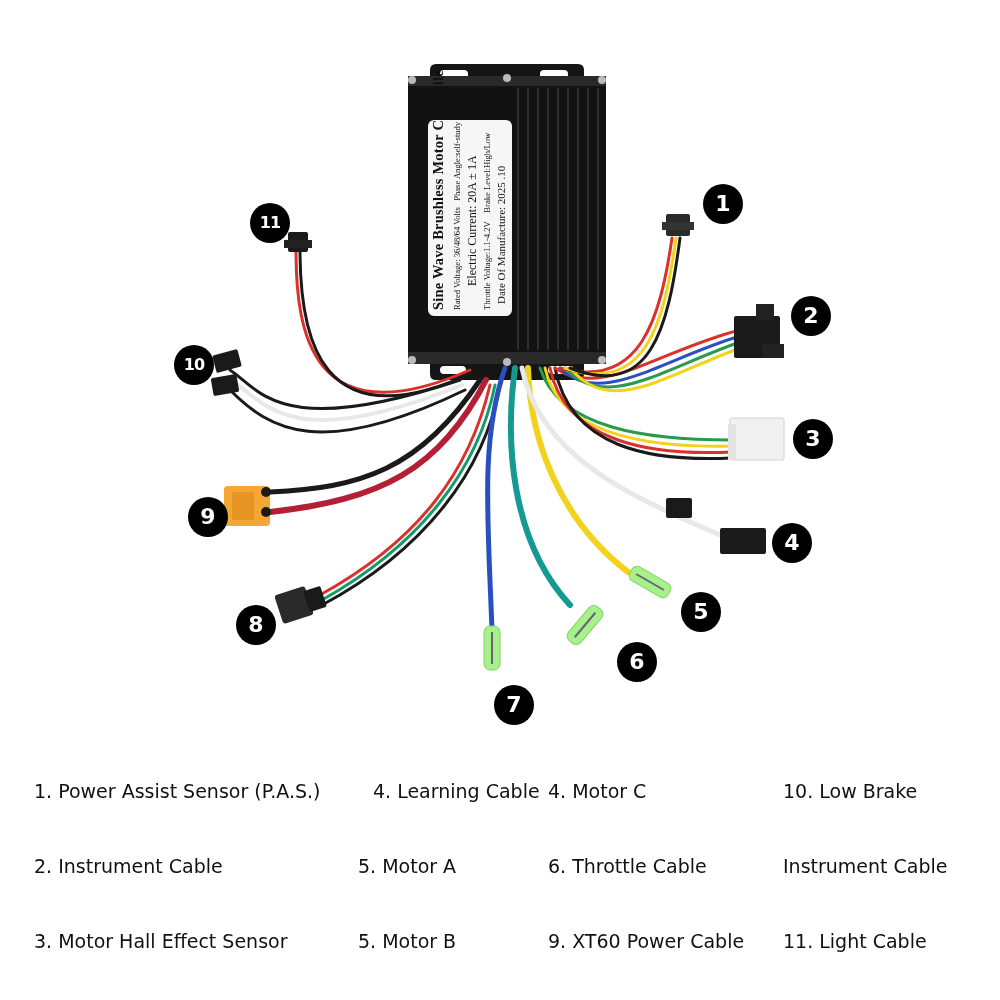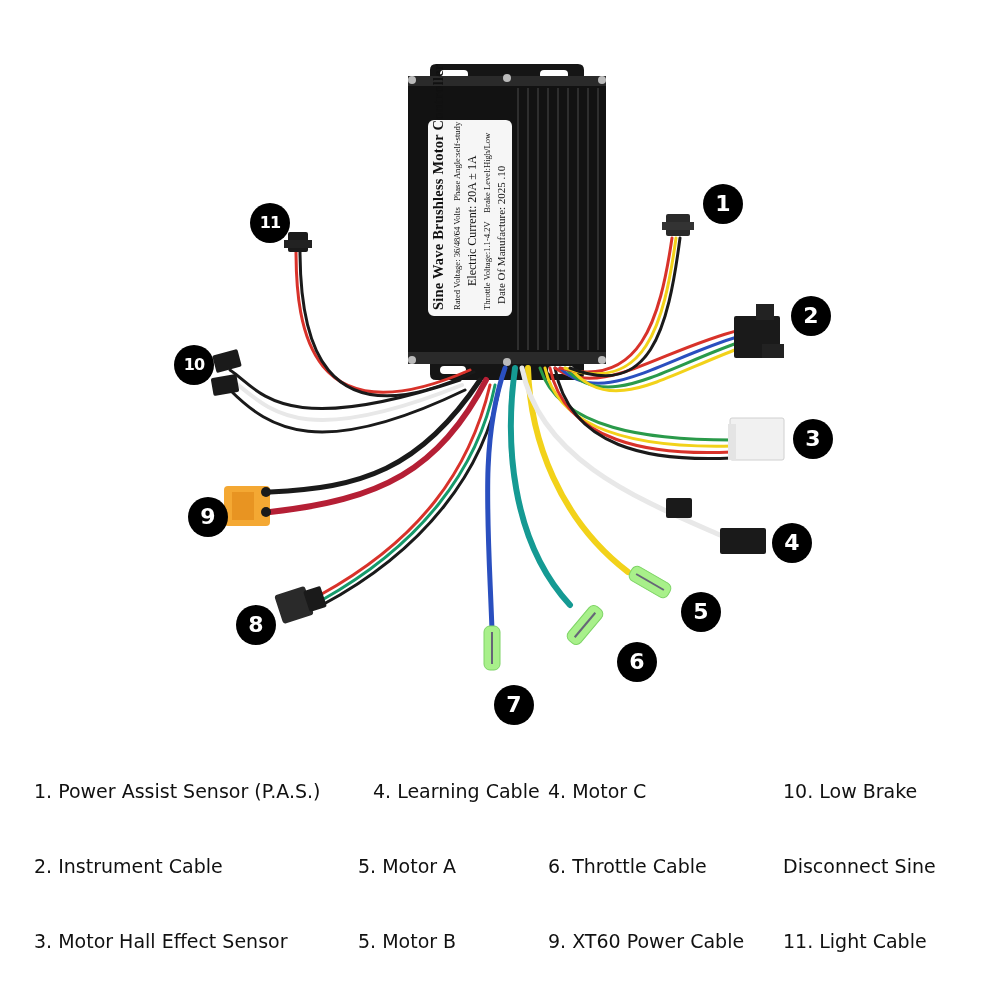--- a/index.html
+++ b/index.html
@@ -179,19 +179,19 @@
 
 <div>
   <div class="legend" style="left:34px;top:780px;">1. Power Assist Sensor (P.A.S.)</div>
   <div class="legend" style="left:358px;top:780px;margin-left:15px;">4. Learning Cable</div>
   <div class="legend" style="left:548px;top:780px;">4. Motor C</div>
   <div class="legend" style="left:783px;top:780px;">10. Low Brake</div>
 
   <div class="legend" style="left:34px;top:855px;">2. Instrument Cable</div>
   <div class="legend" style="left:358px;top:855px;">5. Motor A</div>
   <div class="legend" style="left:548px;top:855px;">6. Throttle Cable</div>
-  <div class="legend" style="left:783px;top:855px;">Disconnect Sine</div>
+  <div class="legend" style="left:783px;top:855px;">Instrument Cable</div>
 
   <div class="legend" style="left:34px;top:930px;">3. Motor Hall Effect Sensor</div>
   <div class="legend" style="left:358px;top:930px;">5. Motor B</div>
   <div class="legend" style="left:548px;top:930px;">9. XT60 Power Cable</div>
   <div class="legend" style="left:783px;top:930px;">11. Light Cable</div>
 </div>
 
 </body></html>

